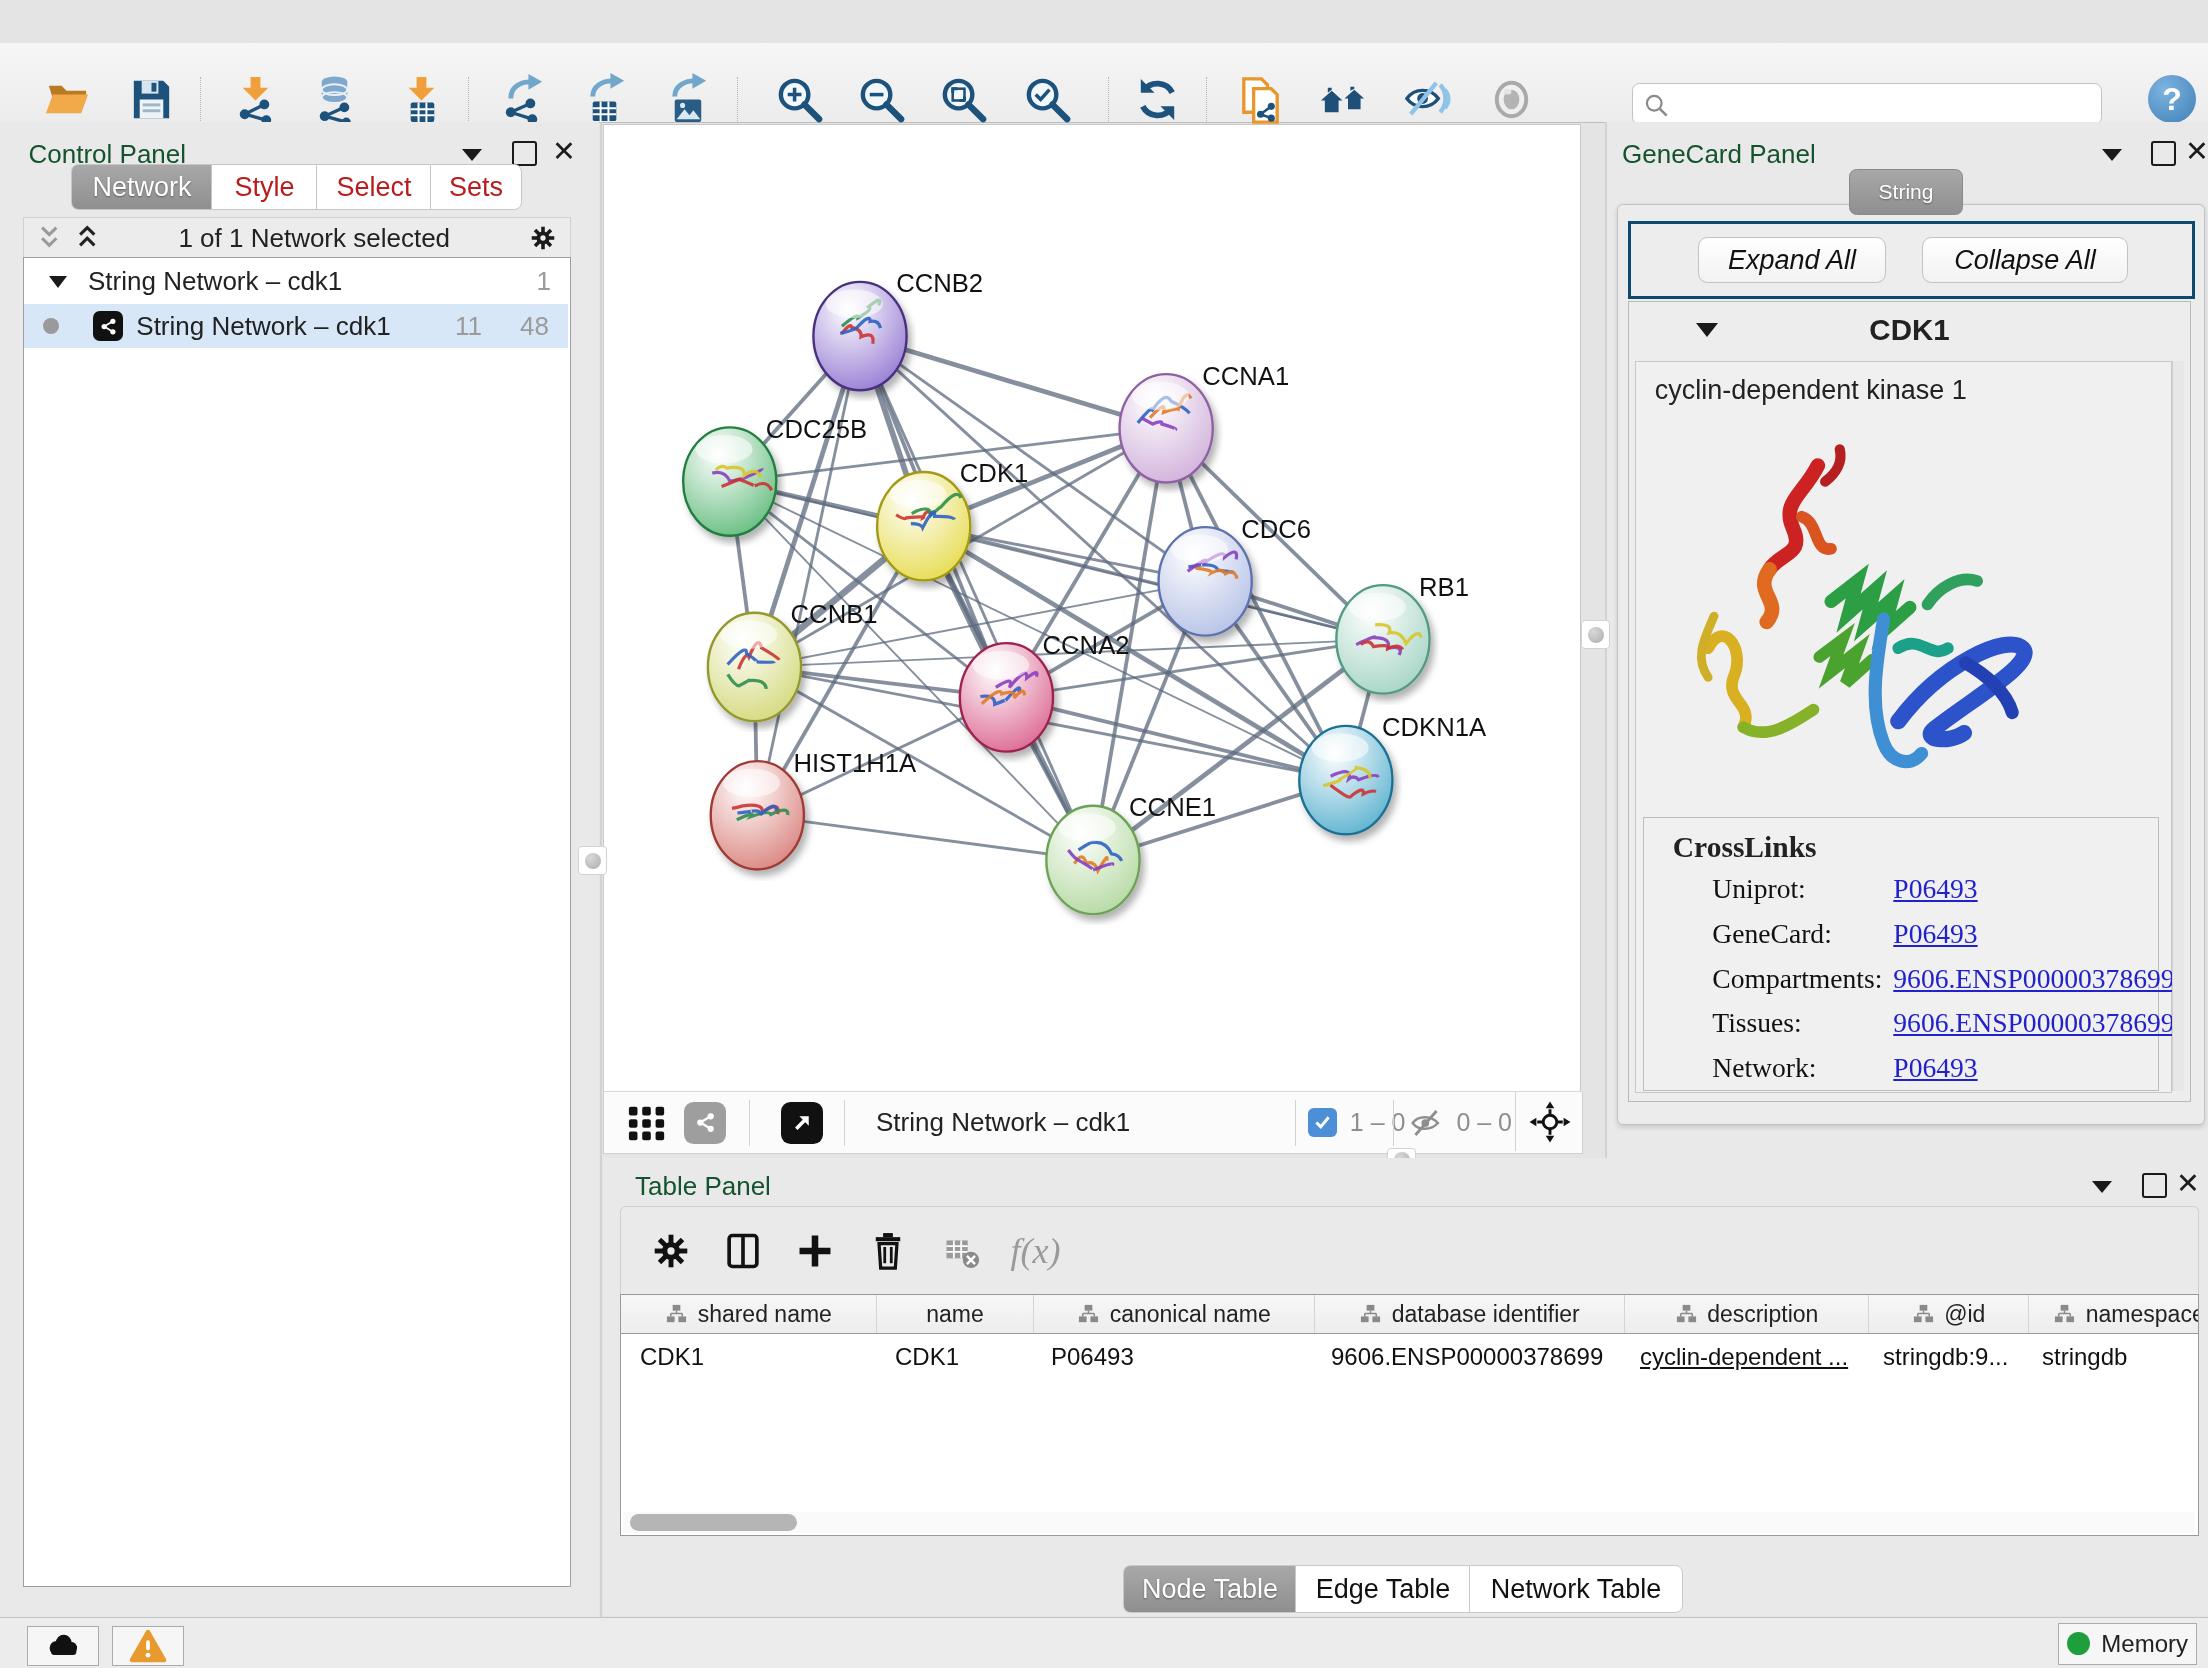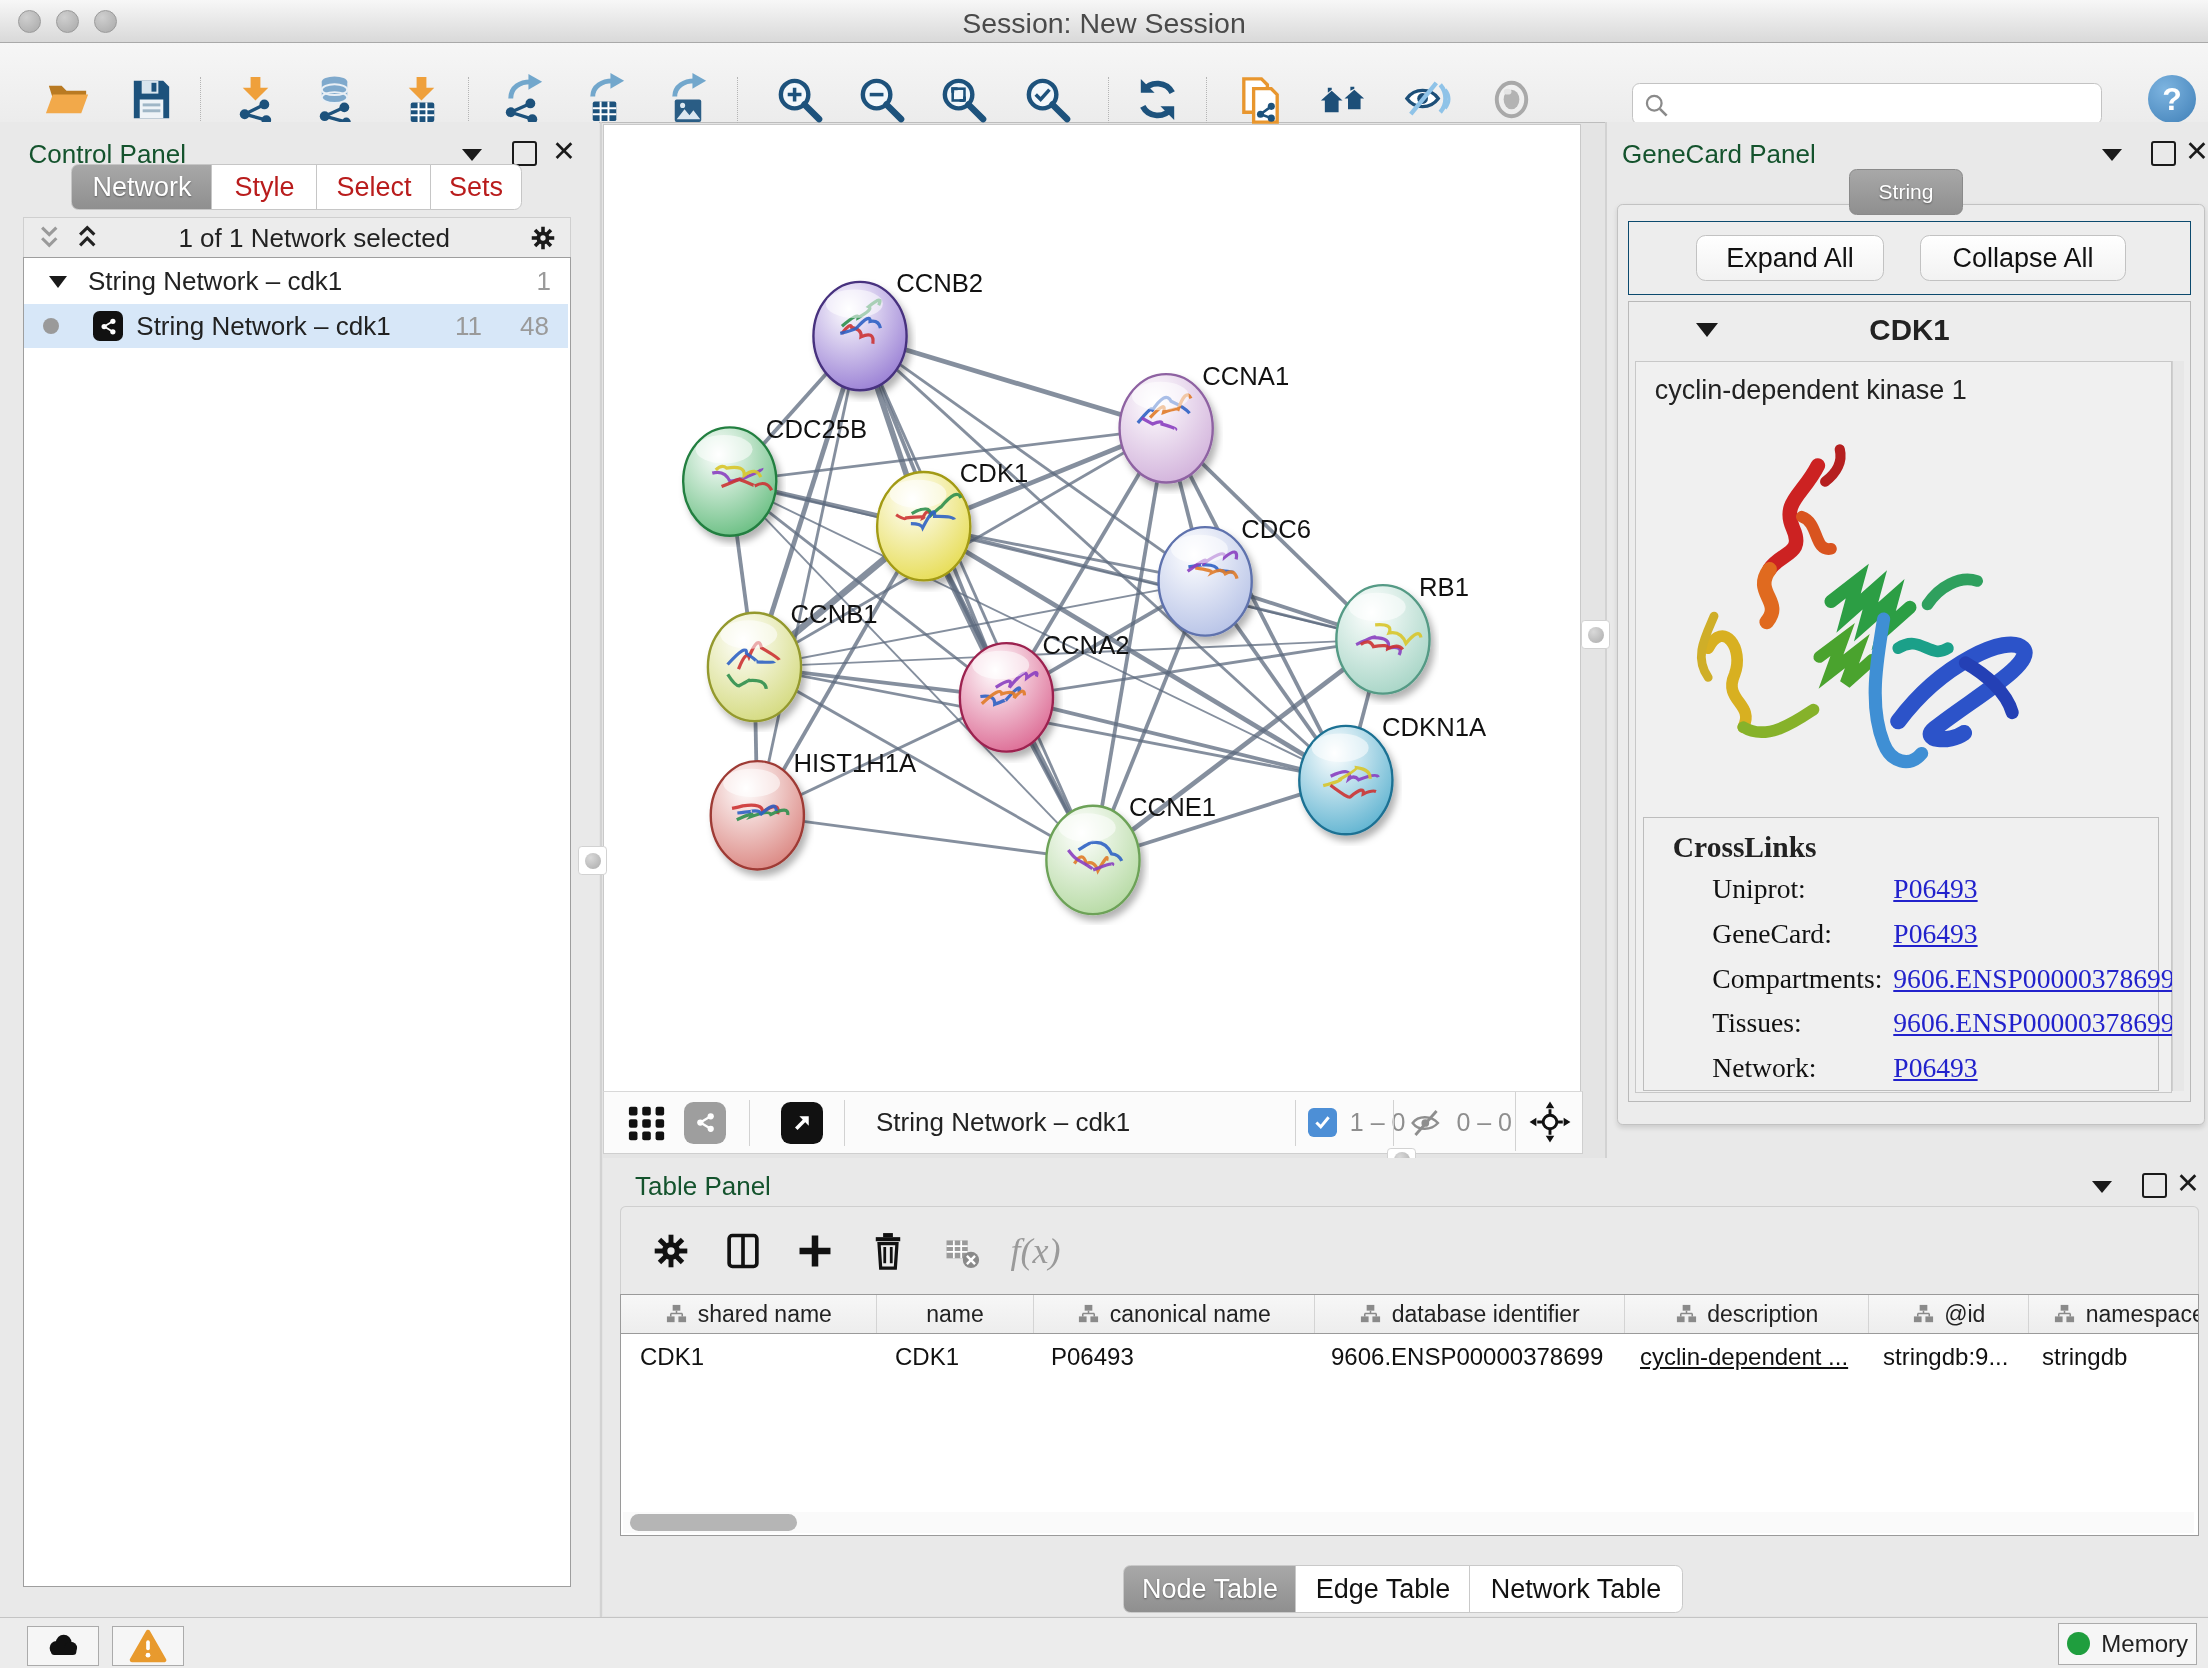--- a/index.html
+++ b/index.html
@@ -54,21 +54,21 @@
   .graybox{width:42px;height:42px;border-radius:9.5px;background:#9e9e9e;display:flex;align-items:center;justify-content:center;color:#fff;}
   .nbsep{position:absolute;top:7.6px;height:46px;border-left:1px solid #d2d2d2;}
   .chk{width:28.5px;height:28.5px;border-radius:5.7px;background:#4d8fd6;display:flex;align-items:center;justify-content:center;}
   .nb-num{font-size:25px;color:#8e8e8e;}
   
   .rp-outer{position:absolute;left:1617px;top:204px;width:586px;height:919px;background:#ececec;
     border:1px solid #c2c2c2;border-radius:5.7px;box-shadow:0 2.9px 5.7px rgba(0,0,0,.12);}
   .rp-tab{position:absolute;left:1849px;top:169px;width:112px;height:44px;border-radius:7.6px;
     background:linear-gradient(#a8a8a8,#8f8f8f);color:#fff;font-size:21px;display:flex;align-items:center;justify-content:center;
     text-shadow:0 1px 1.9px rgba(0,0,0,.4);border:1px solid #8a8a8a;z-index:5;}
-  .rp-box1{position:absolute;left:1628px;top:221px;width:561px;height:72px;background:#ededed;border:1px solid #0c4a6e;}
+  .rp-box1{position:absolute;left:1628px;top:221px;width:561px;height:72px;background:#ededed;border:3px solid #0c4a6e;font-style:italic;}
   .rp-btn{position:absolute;top:13.3px;height:44px;background:linear-gradient(#ffffff,#f2f2f2);
     border:1px solid #c2c2c2;border-radius:9.5px;font-size:27px;display:flex;align-items:center;justify-content:center;color:#111;}
   .rp-box2{position:absolute;left:1628px;top:301px;width:561px;height:799px;background:#ededed;border:1px solid #b9b9b9;}
   .rp-inner{position:absolute;left:5.7px;top:59px;width:535px;height:730px;background:#f0f0f0;border:1px solid #c8c8c8;}
   .xl-box{position:absolute;left:7.6px;top:455px;width:514px;height:272px;background:#f0f0f0;border:1px solid #bdbdbd;}
   .serif{font-family:"Liberation Serif","DejaVu Serif",serif;}
   .xl-row{position:absolute;left:0;width:100%;height:51px;}
   .xl-label{position:absolute;left:68px;font-size:27.6px;color:#111;}
   .xl-link{position:absolute;left:249px;font-size:27.6px;color:#2222cc;text-decoration:underline;}
   .rp-scroll{position:absolute;right:5.7px;top:59px;width:11.4px;height:730px;background:#e7e7e7;border-left:1px solid #cfcfcf;}
@@ -97,26 +97,20 @@
   .vhandle{position:absolute;width:27px;height:27px;background:#fff;border:1px solid #d2d2d2;border-radius:3.8px;
     display:flex;align-items:center;justify-content:center;}
   .vhandle .dot{width:16px;height:16px;border-radius:50%;background:radial-gradient(circle at 35% 30%,#d9d9d9,#ababab);}
   .divline{position:absolute;background:#d2d2d2;}
 </style>
 </head>
 <body>
 
 <div class="window">
 
-  <div class="titlebar">
-    <div class="tdot" style="left:18px"></div>
-    <div class="tdot" style="left:56px"></div>
-    <div class="tdot" style="left:94px"></div>
-    <div class="title-text">Session: New Session</div>
-  </div>
 
   <div class="toolbar">
     <div class="tb" style="left:40px">
       <svg viewBox="0 0 54 54">
         <path d="M8 13h13l5 5h20v8H12z" fill="#b97a22"></path>
         <path d="M12 22h36l-7 19H5z" fill="#f2a94a"></path>
       </svg>
     </div>
     <div class="tb" style="left:124px">
       <svg viewBox="0 0 54 54">

